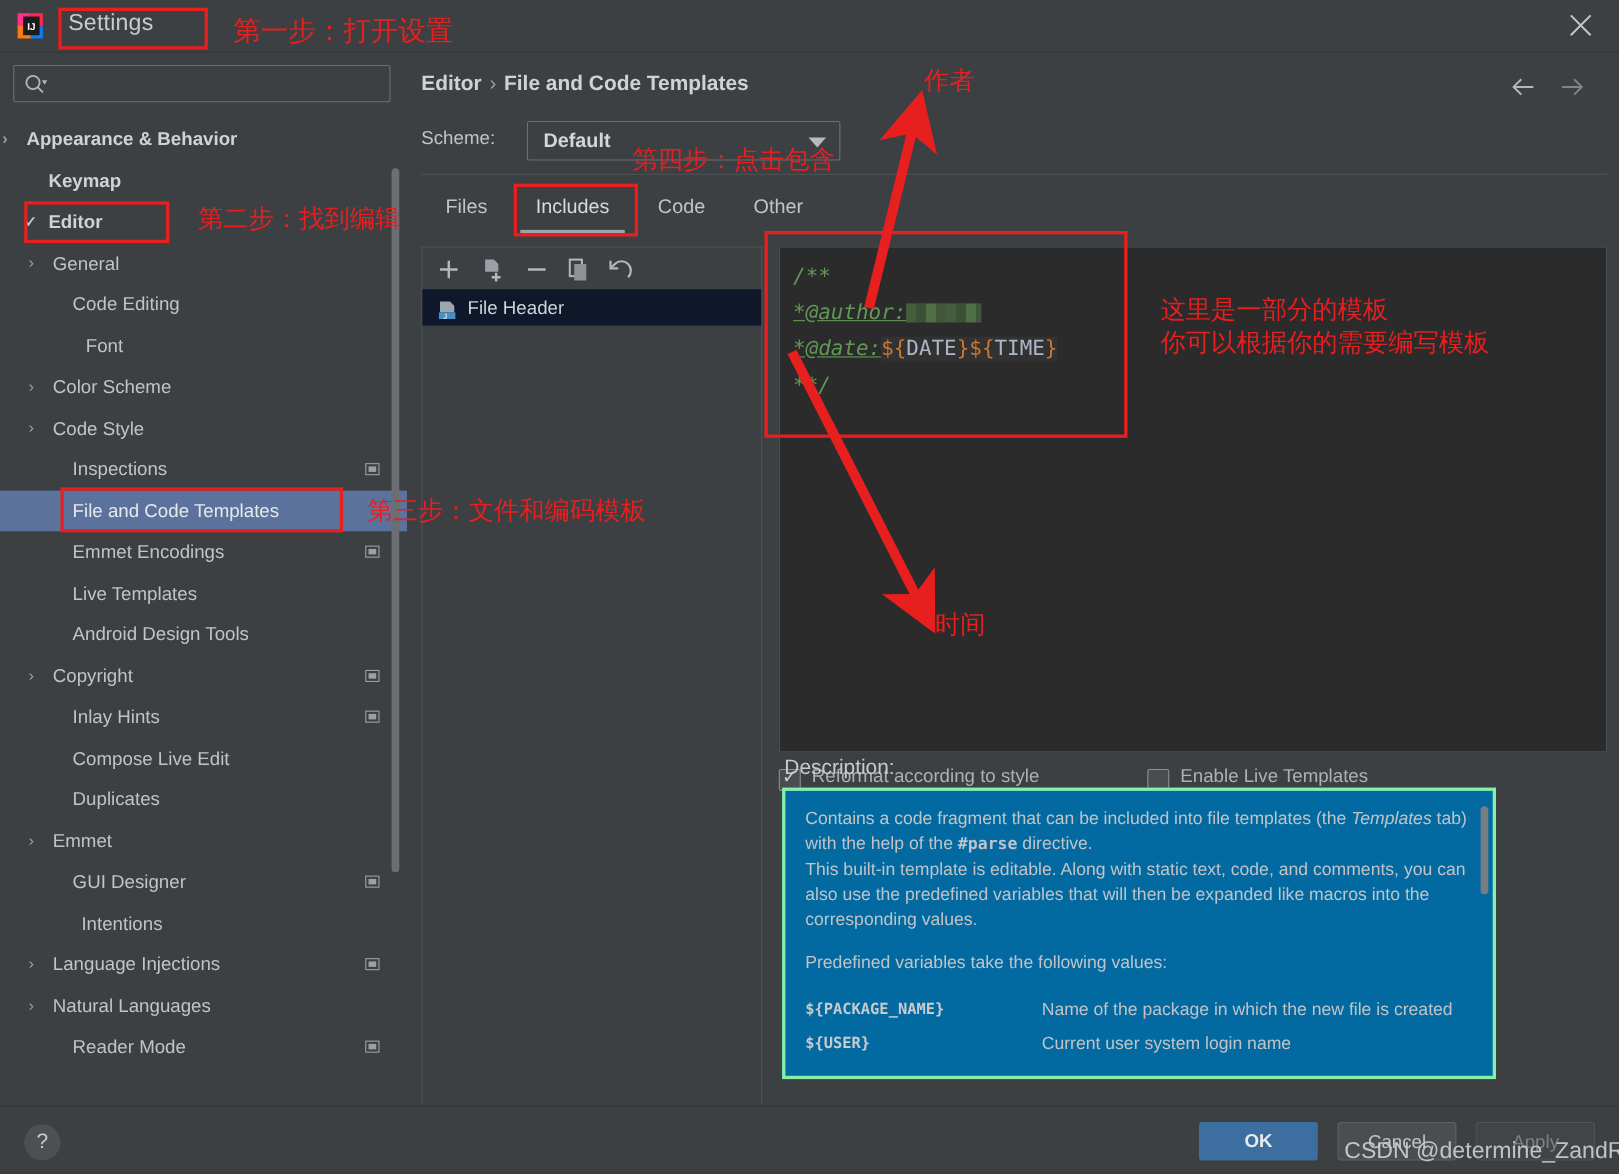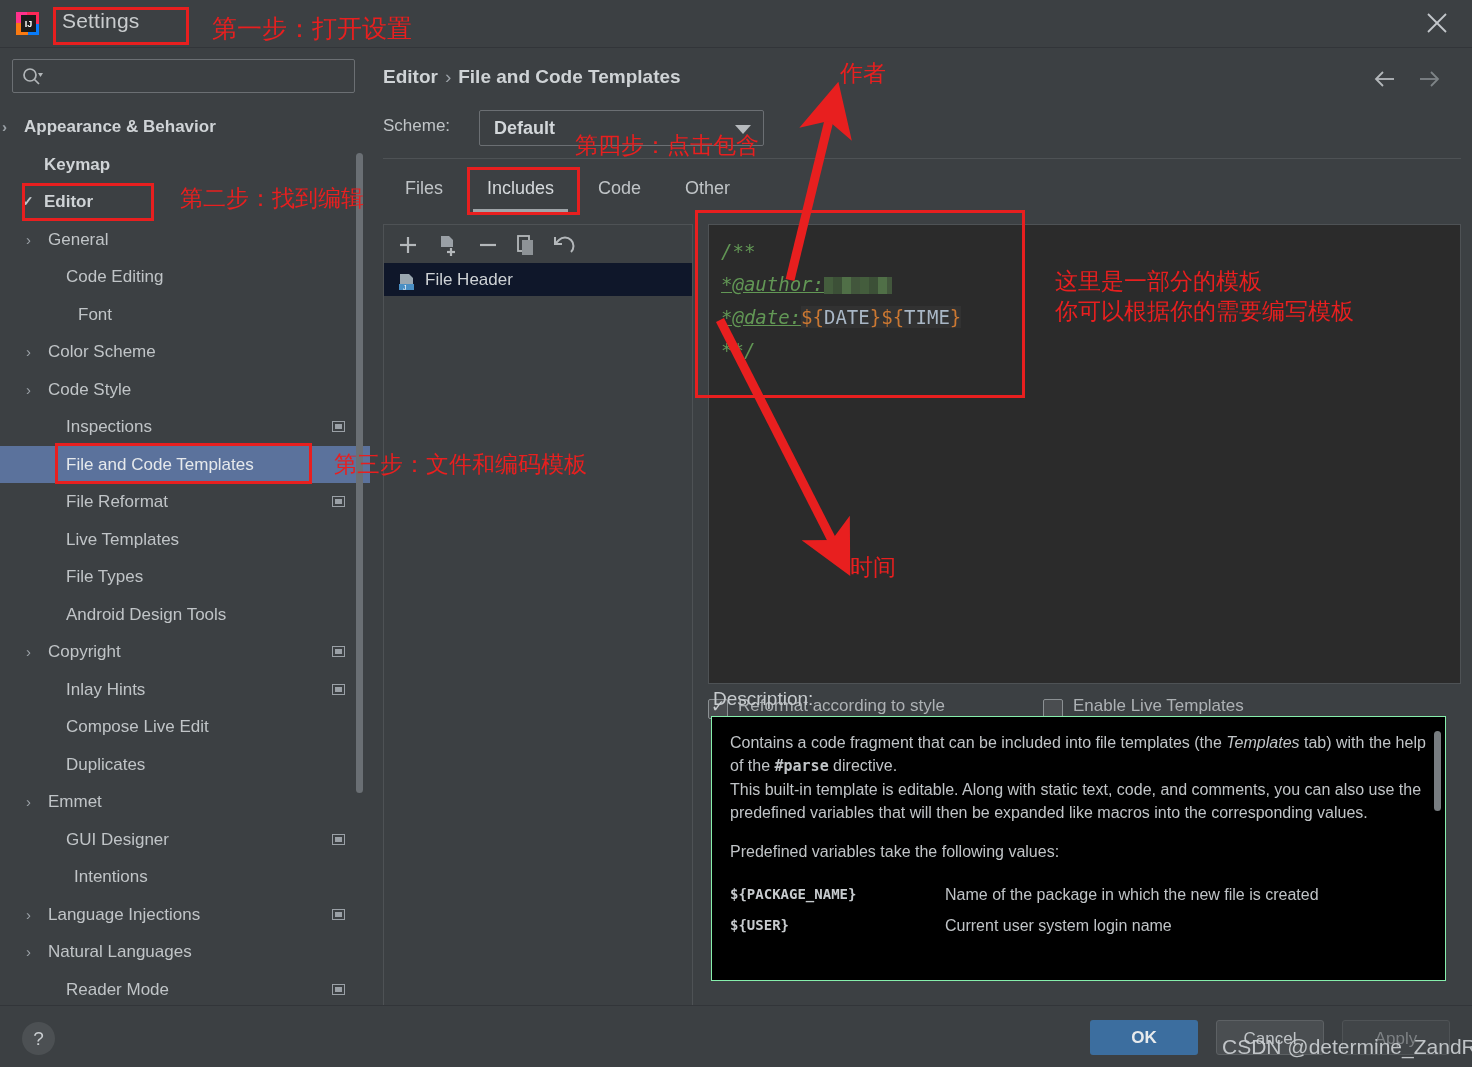--- a/index.html
+++ b/index.html
@@ -178,22 +178,22 @@
     border: 1px solid #8b9093; border-radius: 2px; background: #4a4d50; cursor: pointer;
   }
   .cb.checked::after {
     content: "✓"; position: absolute; left: 2px; top: -4px;
     font-size: 17px; color: #c9cdd0;
   }
   .cb-label { position: absolute; top: 0; font-size: 17px; color: #adb1b4; }
 
   .desc-label { position: absolute; left: 713px; top: 688px; font-size: 19px; color: #c7cbce; }
   .descbox {
-    position: absolute; left: 711px; top: 716px; width: 735px; height: 265px;
-    background: #000000; border: 1px solid #86efac;
+    position: absolute; left: 711px; top: 716px; width: 649px; height: 265px;
+    background: #0369a1; border: 3px solid #86efac;
     font-size: 16px; color: #c0c4c7; line-height: 23px;
     padding: 14px 18px; overflow: hidden;
   }
   .descbox i { font-style: italic; }
   .descbox b { font-weight: bold; font-family: "DejaVu Sans Mono", monospace; font-size: 15px; }
   .var-table { margin-top: 16px; width: 100%; border-collapse: collapse; }
   .var-table td { padding: 4px 0; vertical-align: top; }
   .var-name {
     width: 215px; font-family: "DejaVu Sans Mono", monospace;
     font-size: 14px; font-weight: bold; color: #c7cbce;
@@ -274,23 +274,22 @@
         <div class="tnode bold" style="padding-left: 24px;"><span class="arrow" style="left: 2px;">›</span><span>Appearance &amp; Behavior</span></div>
         <div class="tnode bold" style="padding-left: 44px;"><span>Keymap</span></div>
         <div class="tnode bold" style="padding-left: 44px;"><span class="chk" style="left: 22px;">✓</span><span>Editor</span></div>
         <div class="tnode" style="padding-left: 48px;"><span class="arrow" style="left: 26px;">›</span><span>General</span></div>
         <div class="tnode" style="padding-left: 66px;"><span>Code Editing</span></div>
         <div class="tnode" style="padding-left: 78px;"><span>Font</span></div>
         <div class="tnode" style="padding-left: 48px;"><span class="arrow" style="left: 26px;">›</span><span>Color Scheme</span></div>
         <div class="tnode" style="padding-left: 48px;"><span class="arrow" style="left: 26px;">›</span><span>Code Style</span></div>
         <div class="tnode" style="padding-left: 66px;"><span>Inspections</span><span class="projico"></span></div>
         <div class="tnode sel" style="padding-left: 66px;"><span>File and Code Templates</span></div>
-        <div class="tnode" style="padding-left: 66px;"><span>File Reformat</span><span class="projico"></span></div>
+        <div class="tnode" style="padding-left: 66px;"><span>Emmet Encodings</span><span class="projico"></span></div>
         <div class="tnode" style="padding-left: 66px;"><span>Live Templates</span></div>
-        <div class="tnode" style="padding-left: 66px;"><span>File Types</span></div>
         <div class="tnode" style="padding-left: 66px;"><span>Android Design Tools</span></div>
         <div class="tnode" style="padding-left: 48px;"><span class="arrow" style="left: 26px;">›</span><span>Copyright</span><span class="projico"></span></div>
         <div class="tnode" style="padding-left: 66px;"><span>Inlay Hints</span><span class="projico"></span></div>
         <div class="tnode" style="padding-left: 66px;"><span>Compose Live Edit</span></div>
         <div class="tnode" style="padding-left: 66px;"><span>Duplicates</span></div>
         <div class="tnode" style="padding-left: 48px;"><span class="arrow" style="left: 26px;">›</span><span>Emmet</span></div>
         <div class="tnode" style="padding-left: 66px;"><span>GUI Designer</span><span class="projico"></span></div>
         <div class="tnode" style="padding-left: 74px;"><span>Intentions</span></div>
         <div class="tnode" style="padding-left: 48px;"><span class="arrow" style="left: 26px;">›</span><span>Language Injections</span><span class="projico"></span></div>
         <div class="tnode" style="padding-left: 48px;"><span class="arrow" style="left: 26px;">›</span><span>Natural Languages</span></div>

